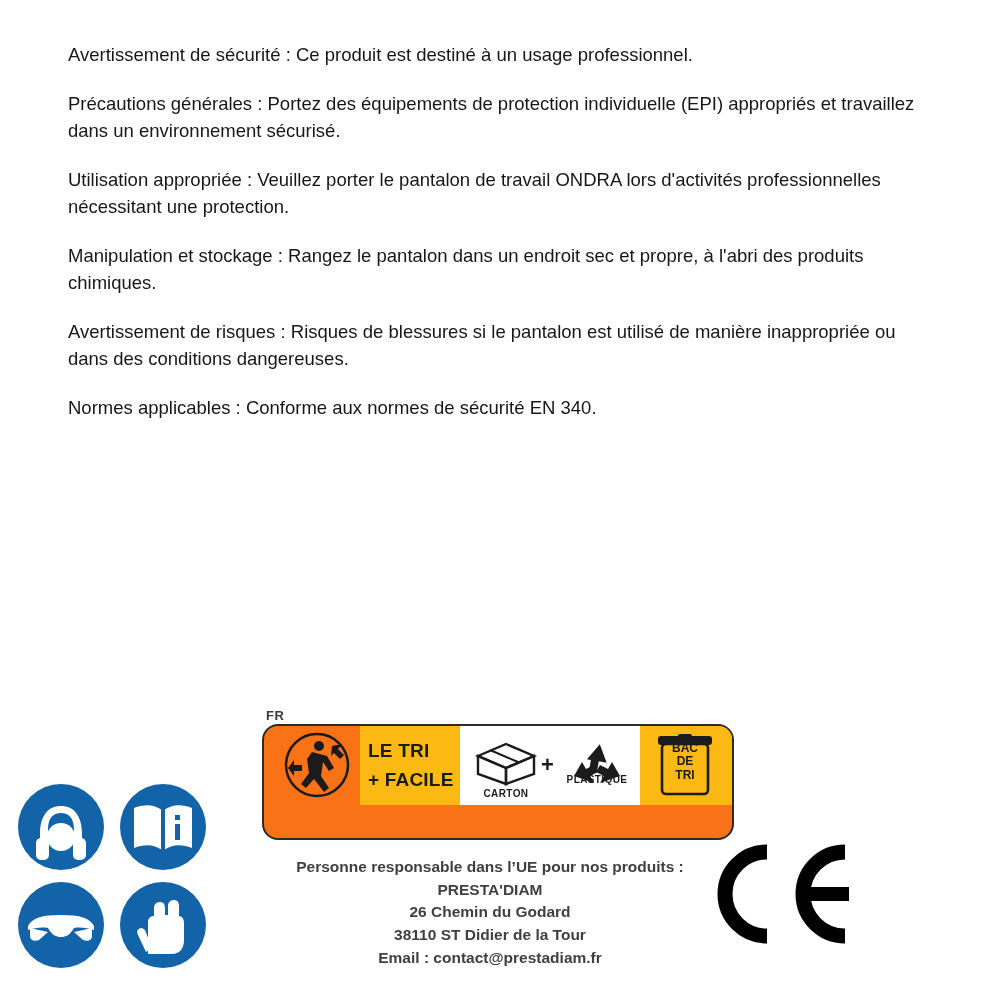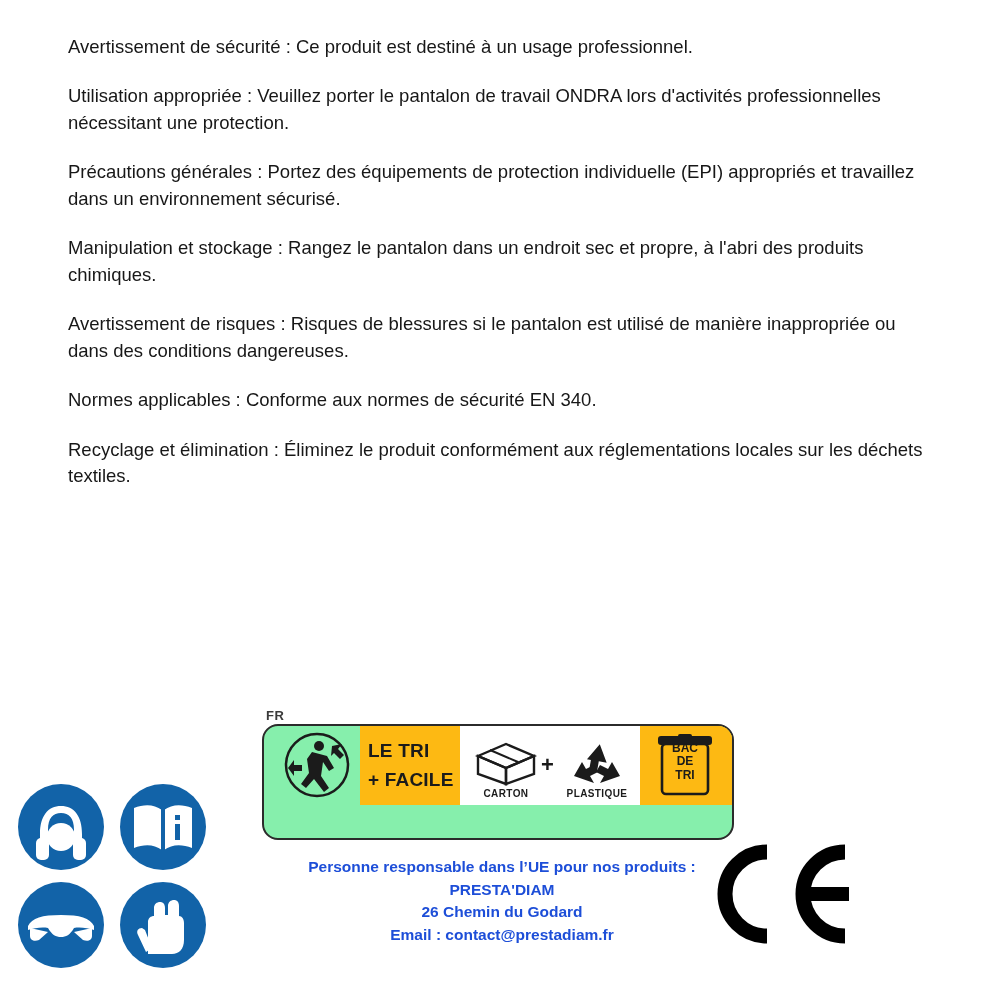--- a/index.html
+++ b/index.html
@@ -33,21 +33,21 @@
 
   .body-block {
     margin: 0;
     padding: 0 66px 0 68px;
     padding-top: 34px;
   }
 
   .para {
     font-size: 18.5px;
     line-height: 1.43;
-    margin: 0 0 23px 0;
+    margin: 8px 0 23px 0;
     color: #171717;
   }
   .para:last-child { margin-bottom: 0; }
 
   
   .bottom {
     position: absolute;
     left: 0;
     top: 690px;
     width: 917px;
@@ -88,21 +88,21 @@
     margin-left: 4px;
     margin-bottom: 1px;
     letter-spacing: 0.5px;
   }
   .tri-box {
     position: relative;
     width: 468px;
     height: 112px;
     border: 2px solid #2b2b2b;
     border-radius: 16px;
-    background: #86efac;
+    background: #f97316;
     overflow: hidden;
   }
   .tri-yellow {
     position: absolute;
     left: 96px;
     top: 0;
     width: 372px;
     height: 79px;
     background: #fdb913;
   }
@@ -134,21 +134,21 @@
   }
   .le-tri .l2 { white-space: nowrap; }
   .carton-lbl, .plastique-lbl {
     position: absolute;
     font-size: 10px;
     font-weight: bold;
     color: #1b1b1b;
     letter-spacing: 0.4px;
   }
   .carton-lbl { left: 206px; top: 62px; width: 72px; text-align: center; }
-  .plastique-lbl { left: 292px; top: 62px; width: 82px; text-align: center; }
+  .plastique-lbl { left: 292px; top: 48px; width: 82px; text-align: center; }
   .plus-sign {
     position: absolute;
     left: 277px;
     top: 26px;
     font-size: 22px;
     font-weight: bold;
     color: #1b1b1b;
   }
   .bac-txt {
     position: absolute;
@@ -169,54 +169,53 @@
     text-align: center;
     font-size: 14px;
     font-style: italic;
     color: #1b1b1b;
     margin-top: 28px;
   }
 
   
   .company {
     position: absolute;
-    left: 232px;
+    left: 220px;
     top: 166px;
     width: 540px;
     text-align: center;
     font-size: 15.5px;
     font-weight: bold;
     line-height: 1.46;
-    color: #1d4ed8;
+    color: #404040;
   }
   .company div { white-space: nowrap; }
 
   
   .ce-mark {
     position: absolute;
     right: 62px;
     top: 152px;
     width: 150px;
     height: 104px;
   }
 </style>
 </head>
 <body>
 
 <div class="page">
 
 
   <div class="body-block">
     <p class="para">Avertissement de sécurité : Ce produit est destiné à un usage professionnel.</p>
+    <p class="para">Précautions générales : Portez des équipements de protection individuelle (EPI) appropriés et travaillez dans un environnement sécurisé.</p>
     <p class="para">Utilisation appropriée : Veuillez porter le pantalon de travail ONDRA lors d'activités professionnelles nécessitant une protection.</p>
-    <p class="para">Précautions générales : Portez des équipements de protection individuelle (EPI) appropriés et travaillez dans un environnement sécurisé.</p>
     <p class="para">Manipulation et stockage : Rangez le pantalon dans un endroit sec et propre, à l'abri des produits chimiques.</p>
     <p class="para">Avertissement de risques : Risques de blessures si le pantalon est utilisé de manière inappropriée ou dans des conditions dangereuses.</p>
     <p class="para">Normes applicables : Conforme aux normes de sécurité EN 340.</p>
-    <p class="para">Recyclage et élimination : Éliminez le produit conformément aux réglementations locales sur les déchets textiles.</p>
   </div>
 
   <div class="bottom">
 
     <div class="picto-grid">
 
       <div class="picto">
         <svg width="86" height="86" viewBox="0 0 86 86">
           <path d="M22 50 C22 32 30 22 43 22 C56 22 64 32 64 50 L64 56 L56 56 L56 46 C56 34 51 29 43 29 C35 29 30 34 30 46 L30 56 L22 56 Z" fill="#ffffff"></path>
           <rect x="18" y="54" width="13" height="22" rx="5" fill="#ffffff"></rect>
@@ -303,20 +302,21 @@
         </div>
 
         <div class="sep-txt">Séparez les éléments avant de trier</div>
       </div>
     </div>
 
     <div class="company">
       <div>Personne responsable dans l’UE pour nos produits :</div>
       <div>PRESTA'DIAM</div>
       <div>26 Chemin du Godard</div>
+      <div>38110 ST Didier de la Tour</div>
       <div>Email : contact@prestadiam.fr</div>
     </div>
 
     <svg class="ce-mark" viewBox="0 0 150 104">
       <path d="M62 10 A42 42 0 1 0 62 94" fill="none" stroke="#000000" stroke-width="15"></path>
       <path d="M140 10 A42 42 0 1 0 140 94" fill="none" stroke="#000000" stroke-width="15"></path>
       <rect x="104" y="45" width="40" height="14" fill="#000000"></rect>
     </svg>
 
   </div>

